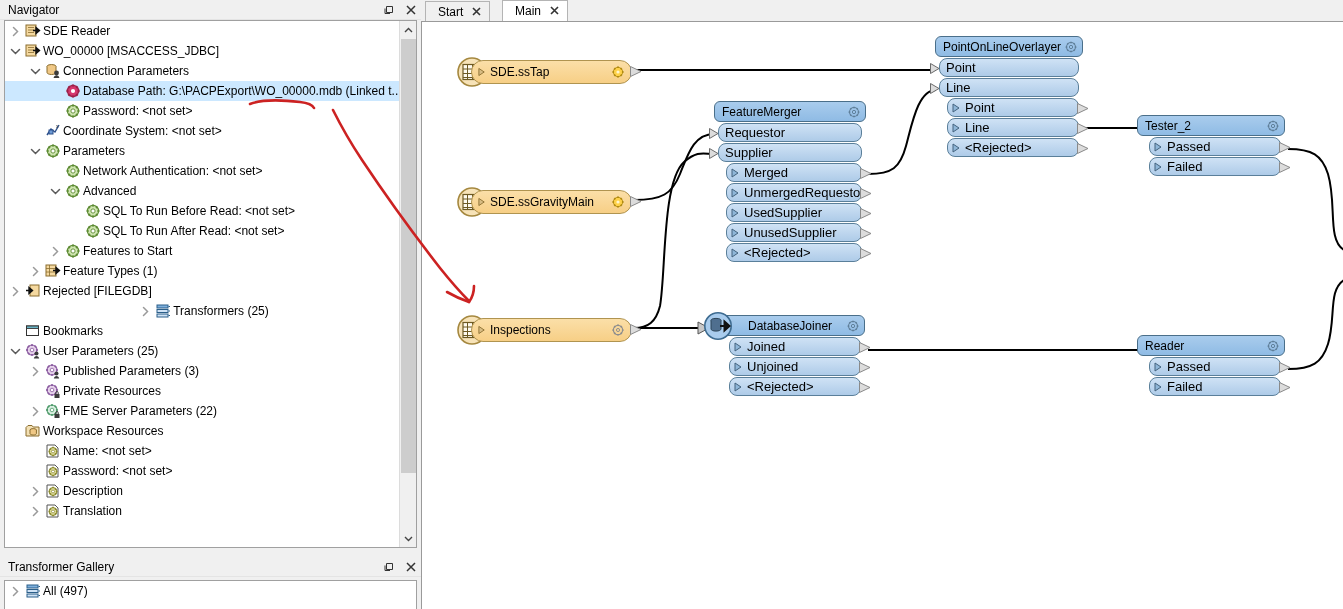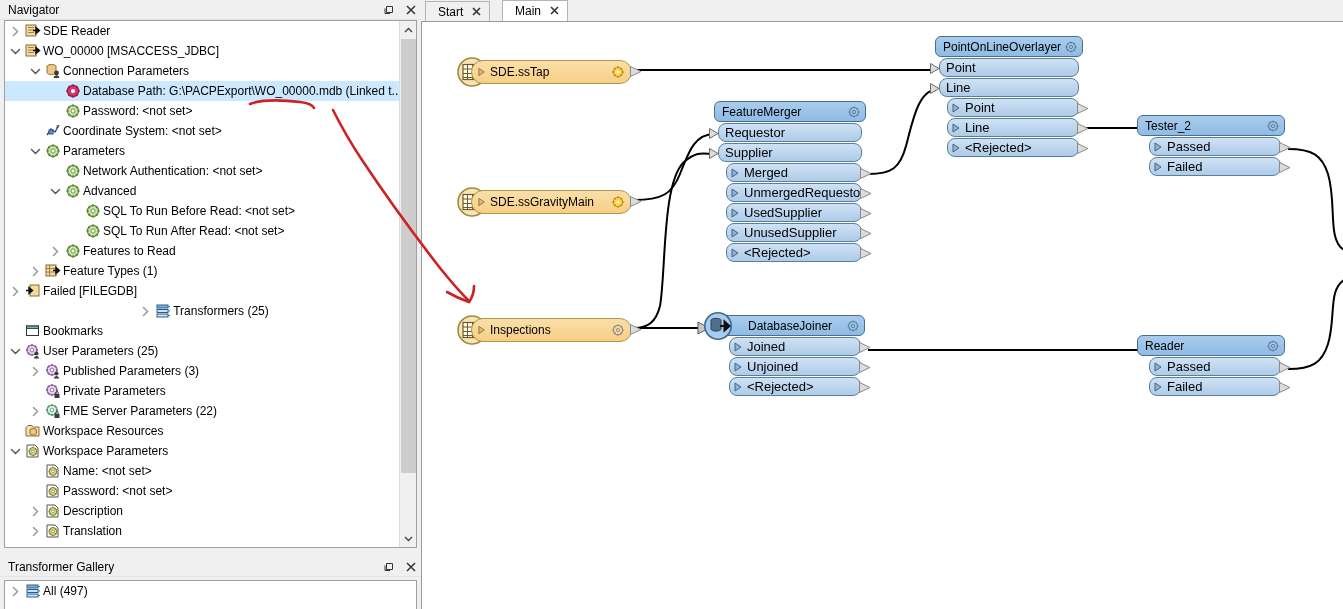--- a/index.html
+++ b/index.html
@@ -329,21 +329,21 @@
             </span>
             <span class="ticon">
               <svg width="16" height="16" viewBox="0 0 16 16">
                 <circle cx="8" cy="8" r="5.6" fill="#cfe6b0" stroke="#5d8a33" stroke-width="1.2"></circle>
                 <circle cx="8" cy="8" r="2.1" fill="#fff" stroke="#5d8a33" stroke-width=".9"></circle>
                 <g stroke="#5d8a33" stroke-width="2.1">
                   <path d="M8 1.6v2M8 12.4v2M1.6 8h2M12.4 8h2M3.6 3.6l1.3 1.3M11.1 11.1l1.3 1.3M12.4 3.6l-1.3 1.3M4.9 11.1l-1.3 1.3"></path>
                 </g>
               </svg>
             </span>
-            <span class="tlabel">Features to Read</span>
+            <span class="tlabel">Features to Start</span>
           </div>
           <div class="tree-row" style="padding-left: 22px;">
             <span class="twisty">
               <svg width="11" height="11" viewBox="0 0 11 11">
                 <path d="M3.5 1.5L7.5 5.5L3.5 9.5" stroke="#9a9a9a" stroke-width="1.5" fill="none" stroke-linecap="round"></path>
               </svg>
             </span>
             <span class="ticon">
               <svg width="16" height="16" viewBox="0 0 16 16">
                 <rect x="1" y="2" width="10" height="11" fill="#f5d9a0" stroke="#8a6d2f"></rect>
@@ -358,21 +358,21 @@
               <svg width="11" height="11" viewBox="0 0 11 11">
                 <path d="M3.5 1.5L7.5 5.5L3.5 9.5" stroke="#9a9a9a" stroke-width="1.5" fill="none" stroke-linecap="round"></path>
               </svg>
             </span>
             <span class="ticon">
               <svg width="16" height="16" viewBox="0 0 16 16">
                 <rect x="5" y="2" width="9" height="11" fill="#f5d9a0" stroke="#8a6d2f"></rect>
                 <path d="M1 7.5h6M4 4.5l3.5 3-3.5 3z" fill="#111" stroke="#111" stroke-width="1.4"></path>
               </svg>
             </span>
-            <span class="tlabel">Failed [FILEGDB]</span>
+            <span class="tlabel">Rejected [FILEGDB]</span>
           </div>
           <div class="tree-row" style="padding-left: 2px; justify-content: center;">
             <span class="twisty">
               <svg width="11" height="11" viewBox="0 0 11 11">
                 <path d="M3.5 1.5L7.5 5.5L3.5 9.5" stroke="#9a9a9a" stroke-width="1.5" fill="none" stroke-linecap="round"></path>
               </svg>
             </span>
             <span class="ticon">
               <svg width="16" height="16" viewBox="0 0 16 16">
                 <rect x="2" y="2" width="11" height="3" fill="#7fb0dd" stroke="#2b5f8a"></rect>
@@ -437,21 +437,21 @@
               <svg width="16" height="16" viewBox="0 0 16 16">
                 <circle cx="7" cy="7" r="5" fill="#e6d2ea" stroke="#8a5ba0" stroke-width="1.1"></circle>
                 <circle cx="7" cy="7" r="1.8" fill="#fff" stroke="#8a5ba0" stroke-width=".8"></circle>
                 <g stroke="#8a5ba0" stroke-width="1.9">
                   <path d="M7 1.2v1.8M7 11v1.8M1.2 7H3M11 7h1.8M3 3l1.2 1.2M9.8 9.8L11 11M11 3L9.8 4.2M4.2 9.8L3 11"></path>
                 </g>
                 <rect x="9.5" y="11" width="5" height="4" fill="#3b3b3b"></rect>
                 <path d="M10.8 11v-1.3a1.2 1.2 0 012.4 0V11" stroke="#3b3b3b" stroke-width="1" fill="none"></path>
               </svg>
             </span>
-            <span class="tlabel">Private Parameters</span>
+            <span class="tlabel">Private Resources</span>
           </div>
           <div class="tree-row" style="padding-left: 22px;">
             <span class="twisty">
               <svg width="11" height="11" viewBox="0 0 11 11">
                 <path d="M3.5 1.5L7.5 5.5L3.5 9.5" stroke="#9a9a9a" stroke-width="1.5" fill="none" stroke-linecap="round"></path>
               </svg>
             </span>
             <span class="ticon">
               <svg width="16" height="16" viewBox="0 0 16 16">
                 <circle cx="7" cy="7" r="5" fill="#d9eee0" stroke="#4e9a6a" stroke-width="1.1"></circle>
@@ -468,38 +468,20 @@
           <div class="tree-row" style="padding-left: 2px;">
             <span class="twisty"></span>
             <span class="ticon">
               <svg width="16" height="16" viewBox="0 0 16 16">
                 <path d="M1 4.5l2-2h4l1.2 1.5H14v9H1z" fill="#f3e0b4" stroke="#8a6d2f"></path>
                 <ellipse cx="8.2" cy="7" rx="3.2" ry="1.4" fill="#f0c886" stroke="#8a6d2f"></ellipse>
                 <path d="M5 7v3.6c0 .8 1.4 1.4 3.2 1.4s3.2-.6 3.2-1.4V7" fill="#f0c886" stroke="#8a6d2f"></path>
               </svg>
             </span>
             <span class="tlabel">Workspace Resources</span>
-          </div>
-          <div class="tree-row" style="padding-left: 2px;">
-            <span class="twisty">
-              <svg width="11" height="11" viewBox="0 0 11 11">
-                <path d="M1.5 3.5L5.5 7.5L9.5 3.5" stroke="#5a5a5a" stroke-width="1.5" fill="none" stroke-linecap="round"></path>
-              </svg>
-            </span>
-            <span class="ticon">
-              <svg width="16" height="16" viewBox="0 0 16 16">
-                <path d="M2 2h8l3 3v9H2z" fill="#fff" stroke="#555"></path>
-                <circle cx="8" cy="8.5" r="4" fill="#e8e4a8" stroke="#8a8a2f" stroke-width="1"></circle>
-                <circle cx="8" cy="8.5" r="1.5" fill="#fff" stroke="#8a8a2f" stroke-width=".8"></circle>
-                <g stroke="#8a8a2f" stroke-width="1.7">
-                  <path d="M8 3.8v1.4M8 11.8v1.4M3.8 8.5h1.4M10.8 8.5h1.4M5.2 5.7l1 1M9.8 10.3l1 1M10.8 5.7l-1 1M6.2 10.3l-1 1"></path>
-                </g>
-              </svg>
-            </span>
-            <span class="tlabel">Workspace Parameters</span>
           </div>
           <div class="tree-row" style="padding-left: 22px;">
             <span class="twisty"></span>
             <span class="ticon">
               <svg width="16" height="16" viewBox="0 0 16 16">
                 <path d="M2 2h8l3 3v9H2z" fill="#fff" stroke="#555"></path>
                 <circle cx="8" cy="8.5" r="4" fill="#e8e4a8" stroke="#8a8a2f" stroke-width="1"></circle>
                 <circle cx="8" cy="8.5" r="1.5" fill="#fff" stroke="#8a8a2f" stroke-width=".8"></circle>
                 <g stroke="#8a8a2f" stroke-width="1.7">
                   <path d="M8 3.8v1.4M8 11.8v1.4M3.8 8.5h1.4M10.8 8.5h1.4M5.2 5.7l1 1M9.8 10.3l1 1M10.8 5.7l-1 1M6.2 10.3l-1 1"></path>

